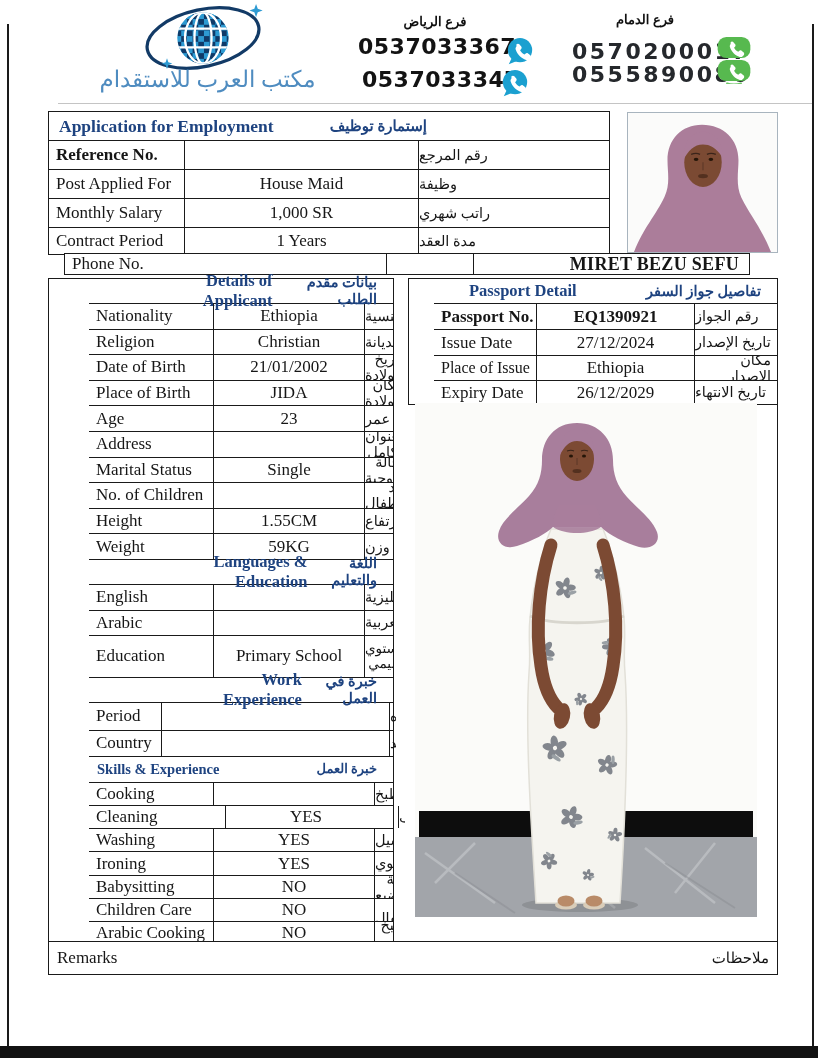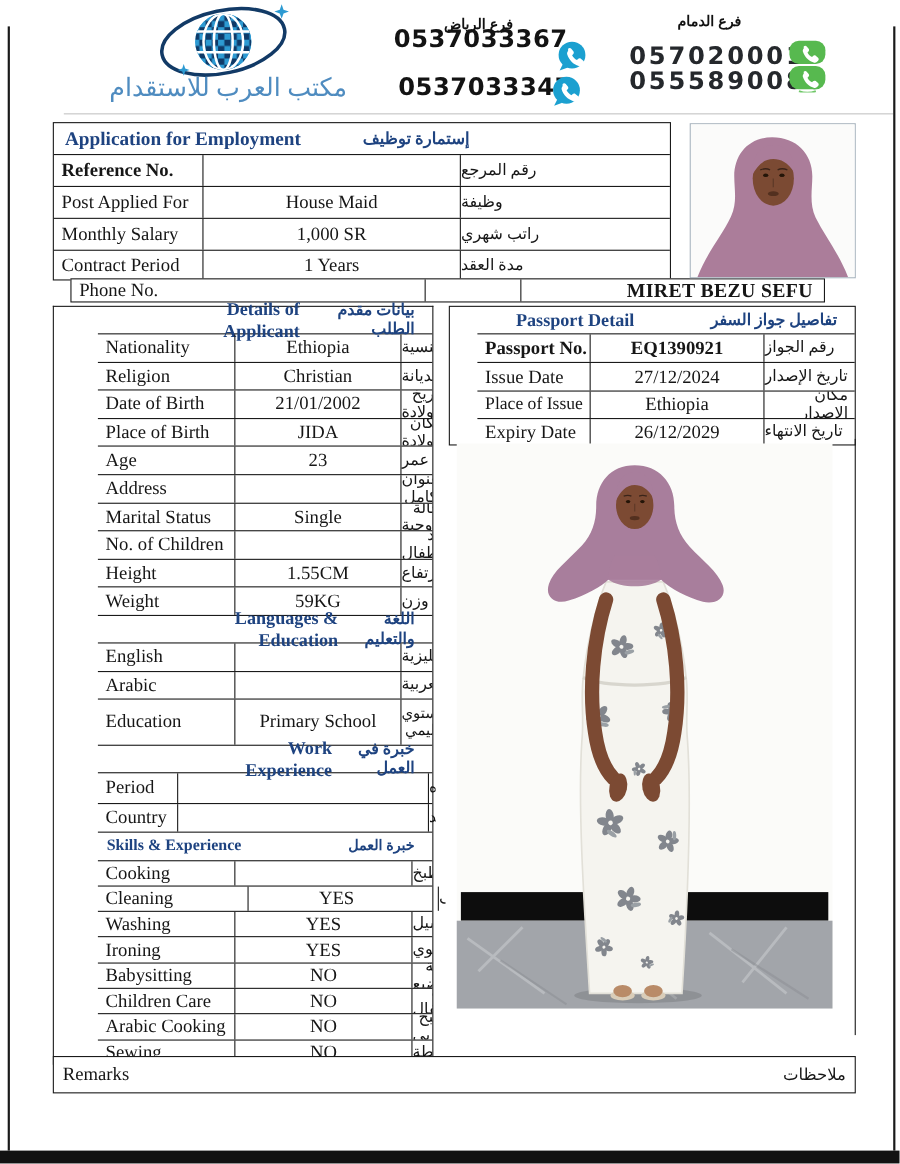--- a/index.html
+++ b/index.html
@@ -68,21 +68,21 @@
           <line x1="38" y1="48" x2="92" y2="48"></line>
         </g>
       </g>
       <path transform="translate(121,9)" d="M0 -7 L1.8 -1.8 L7 0 L1.8 1.8 L0 7 L-1.8 1.8 L-7 0 L-1.8 -1.8 Z" fill="#2d9ad2"></path>
       <path transform="translate(27,65) scale(.8)" d="M0 -7 L1.8 -1.8 L7 0 L1.8 1.8 L0 7 L-1.8 1.8 L-7 0 L-1.8 -1.8 Z" fill="#2d9ad2"></path>
     </svg>
   </div>
   <div class="abs logo-text" style="left:85px;top:66px;width:245px;">مكتب العرب للاستقدام</div>
 
   <div class="abs hdr-label" style="left:385px;top:14px;width:100px;">فرع الرياض</div>
-  <div class="abs phone-big" style="left:358px;top:24px;">0537033367</div>
+  <div class="abs phone-big" style="left:358px;top:34px;">0537033367</div>
   <div class="abs" style="left:505px;top:36px;width:30px;height:30px;">
     <svg width="30" height="30" viewBox="0 0 32 32">
       <circle cx="16" cy="15" r="13" fill="#1ba0d0"></circle>
       <path d="M7 24 L4 30 L12 27 Z" fill="#1ba0d0"></path>
       <use href="#handset" x="4" y="3" width="24" height="24"></use>
     </svg>
   </div>
   <div class="abs phone-big" style="left:362px;top:67px;">0537033347</div>
   <div class="abs" style="left:500px;top:68px;width:30px;height:30px;">
     <svg width="30" height="30" viewBox="0 0 32 32">
@@ -389,21 +389,21 @@
       <ellipse cx="147" cy="313" rx="8" ry="13" transform="rotate(12 147 313)" fill="#7c4a33"></ellipse>
       <ellipse cx="177" cy="313" rx="8" ry="13" transform="rotate(-12 177 313)" fill="#7c4a33"></ellipse>
 
       <ellipse cx="151" cy="502" rx="11" ry="4.5" fill="#d9cdb9"></ellipse>
       <ellipse cx="179" cy="502" rx="11" ry="4.5" fill="#d9cdb9"></ellipse>
       <ellipse cx="151" cy="498" rx="8.5" ry="5.5" fill="#b98b68"></ellipse>
       <ellipse cx="179" cy="498" rx="8.5" ry="5.5" fill="#b98b68"></ellipse>
     </svg>
   </div>
 
-  <div class="abs tbl" style="left:48px;top:941px;width:730px;height:27px;display:flex;align-items:center;justify-content:space-between;padding:16px 8px;margin-top:19px;">
+  <div class="abs tbl" style="left:48px;top:941px;width:730px;height:27px;display:flex;align-items:center;justify-content:space-between;padding:16px 8px;">
     <span style="font-size:17px;">Remarks</span>
     <span style="font-size:15px;direction:rtl;">ملاحظات</span>
   </div>
 
   <div class="abs vline" style="left:7px;top:24px;width:1.6px;height:1022px;"></div>
   <div class="abs vline" style="left:812px;top:24px;width:1.6px;height:1022px;"></div>
   <div class="abs" style="left:0;top:1046px;width:818px;height:12px;background:#121212;"></div>
 
 </div>
 

